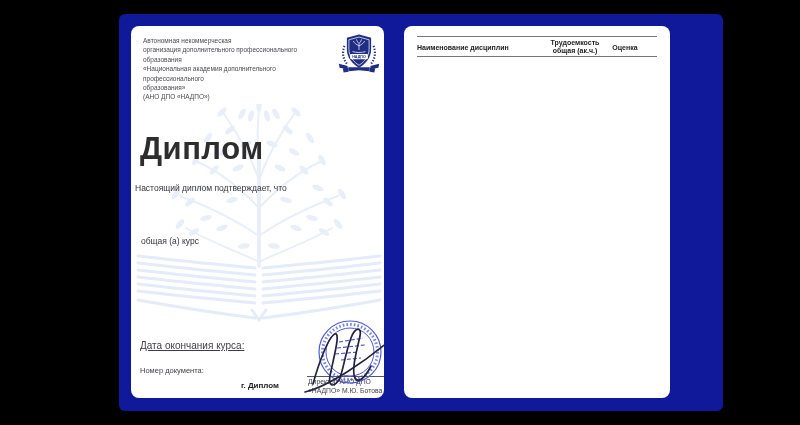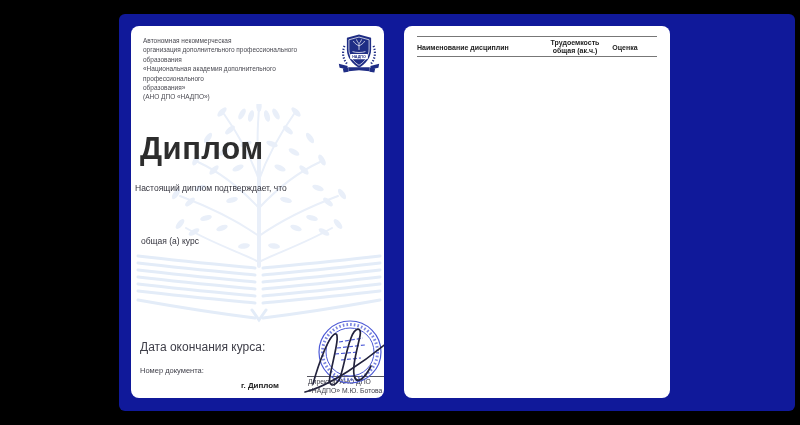--- a/index.html
+++ b/index.html
@@ -1,34 +1,34 @@
 <!DOCTYPE html>
 <html><head>
 <meta charset="utf-8">
 <style>
   * { margin:0; padding:0; box-sizing:border-box; }
   body { background:#000; font-family:"Liberation Sans", sans-serif; }
   .canvas { position:relative; width:800px; height:425px; background:#000; overflow:hidden; }
-  .frame { position:absolute; left:119px; top:14px; width:676px; height:397px;
+  .frame { position:absolute; left:119px; top:14px; width:604px; height:397px;
            background:#10199A; border-radius:6px; }
   .page { position:absolute; top:12px; height:372px; background:#fff; border-radius:8px; overflow:hidden; }
   .page-left  { left:12px;  width:253px; }
   .page-right { left:285px; width:266px; }
 
   
   .org { position:absolute; left:12px; top:10px; width:190px;
          font-size:6.5px; line-height:9.4px; color:#4a4a52; z-index:3; }
   .org span { display:block; }
   .logo { position:absolute; left:207px; top:3px; width:42px; height:50px; z-index:3; }
   .watermark { position:absolute; left:3px; top:78px; width:250px; height:220px; z-index:1; }
   .title { position:absolute; left:9px; top:105px; font-size:31px; font-weight:bold;
            letter-spacing:.5px; color:#2d2d2d; z-index:3; }
   .statement { position:absolute; left:4px; top:157px; font-size:8.5px; color:#33333d; z-index:3; }
   .course    { position:absolute; left:10px; top:210px; font-size:8.5px; color:#33333d; z-index:3; }
-  .date-label   { position:absolute; left:9px; top:314px; font-size:12px; color:#3e3e48; z-index:3; }
+  .date-label   { position:absolute; left:9px; top:314px; font-size:10px; color:#3e3e48; z-index:3;text-decoration:underline; }
   .number-label { position:absolute; left:9px; top:340px; font-size:7.5px; color:#3e3e48; z-index:3; }
   .city { position:absolute; left:94px; top:355px; width:70px; text-align:center;
           font-size:8px; font-weight:bold; color:#222; z-index:3; }
   .sig-line { position:absolute; left:176px; top:350px; width:77px; border-top:1px solid #55555f; z-index:3; }
   .director { position:absolute; left:177px; top:352px; width:86px;
               font-size:6.8px; line-height:8.8px; color:#3b3b47; z-index:3; }
   .director span { display:block; }
   .stamp-sig { position:absolute; left:168px; top:288px; width:116px; height:84px; z-index:4; }
 
   

